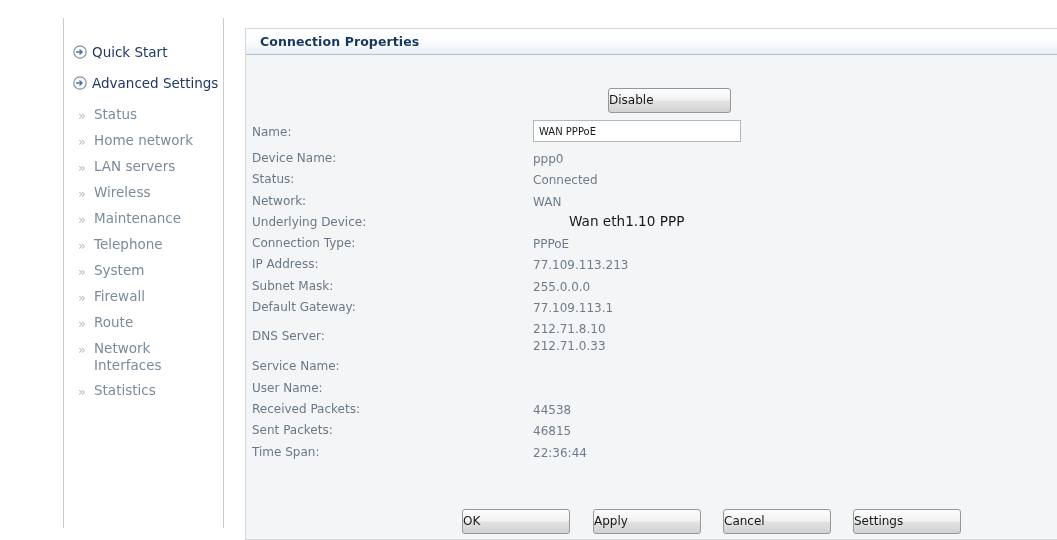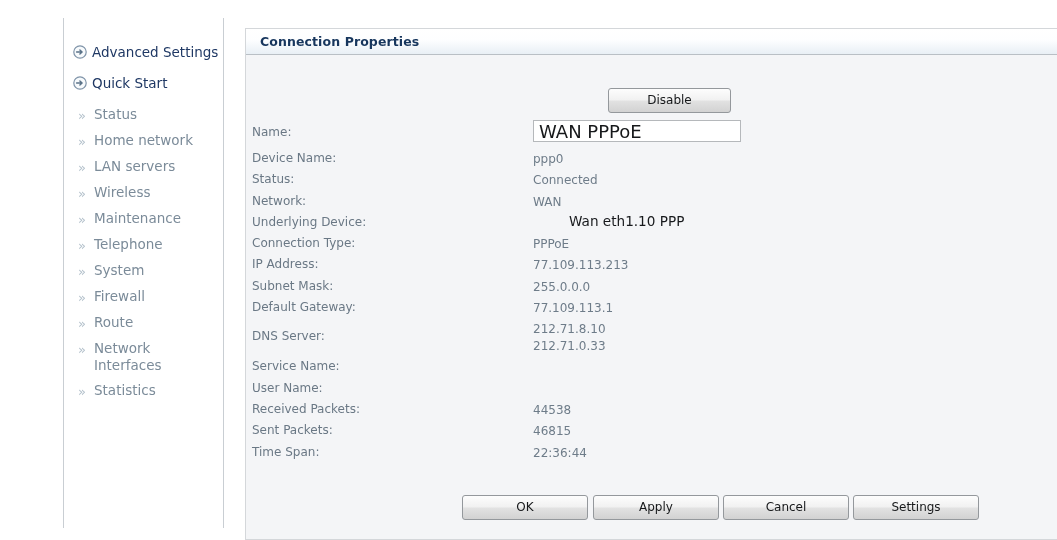--- a/index.html
+++ b/index.html
@@ -126,21 +126,21 @@
 
   
   .btn {
     box-sizing: border-box;
     border: 1px solid #94989c;
     border-radius: 3px;
     background: linear-gradient(to bottom, #fdfdfd 0%, #f1f1f1 48%, #e2e2e2 52%, #d2d2d2 100%);
     color: #16181a;
     font-family: "DejaVu Sans", "Liberation Sans", sans-serif;
     font-size: 12px;
-    text-align: center;
+    text-align: left;
     cursor: pointer;
   }
   .disable-btn {
     position: absolute;
     left: 362px;
     top: 33px;
     width: 123px;
     height: 25px;
     line-height: 23px;
   }
@@ -184,75 +184,75 @@
     position: absolute;
     left: 281px;
     top: -5px;
     width: 208px;
     height: 22px;
     box-sizing: border-box;
     border: 1px solid #b5b8bb;
     background: #ffffff;
     color: #16181a;
     font-family: "DejaVu Sans", "Liberation Sans", sans-serif;
-    font-size: 18px;
+    font-size: 10px;
     padding: 0 5px;
     outline: none;
   }
 
   
   .footer {
     position: absolute;
     left: 216px;
     top: 440px;
     width: 540px;
     height: 26px;
   }
   .footer .btn {
     position: absolute;
-    top: 0;
-    width: 126px;
+    top: 14px;
+    width: 108px;
     height: 25px;
     line-height: 23px;
   }
   .fb0 { left: 0; }
   .fb1 { left: 131px; }
   .fb2 { left: 261px; }
   .fb3 { left: 391px; }
 </style>
 </head>
 <body>
 
 <div class="page">
 
   <div class="sidebar">
     <div class="sidebar-rule-left"></div>
     <div class="sidebar-rule-right"></div>
     <div class="nav">
+
+      <div class="nav-main">
+        <span class="circ-arrow">
+          <svg width="14" height="14" viewBox="0 0 14 14">
+            <circle cx="7" cy="7" r="6.2" fill="#f7fafc" stroke="#7f93a8" stroke-width="1.2"></circle>
+            <path d="M3.6 7h5.1M6.9 4.9L9.1 7l-2.2 2.1" fill="none" stroke="#5a7288" stroke-width="1.4" stroke-linecap="round" stroke-linejoin="round"></path>
+          </svg>
+        </span>
+        <span class="label">Quick Start</span>
+      </div>
 
       <div class="nav-main">
         <span class="circ-arrow">
           <svg width="14" height="14" viewBox="0 0 14 14">
             <circle cx="7" cy="7" r="6.2" fill="#f7fafc" stroke="#7f93a8" stroke-width="1.2"></circle>
             <path d="M3.6 7h5.1M6.9 4.9L9.1 7l-2.2 2.1" fill="none" stroke="#5a7288" stroke-width="1.4" stroke-linecap="round" stroke-linejoin="round"></path>
           </svg>
         </span>
         <span class="label">Advanced Settings</span>
       </div>
 
-      <div class="nav-main">
-        <span class="circ-arrow">
-          <svg width="14" height="14" viewBox="0 0 14 14">
-            <circle cx="7" cy="7" r="6.2" fill="#f7fafc" stroke="#7f93a8" stroke-width="1.2"></circle>
-            <path d="M3.6 7h5.1M6.9 4.9L9.1 7l-2.2 2.1" fill="none" stroke="#5a7288" stroke-width="1.4" stroke-linecap="round" stroke-linejoin="round"></path>
-          </svg>
-        </span>
-        <span class="label">Quick Start</span>
-      </div>
-
       <div class="nav-sub">
         <span class="chev">»</span>
         <span>Status</span>
       </div>
       <div class="nav-sub">
         <span class="chev">»</span>
         <span>Home network</span>
       </div>
       <div class="nav-sub">
         <span class="chev">»</span>

